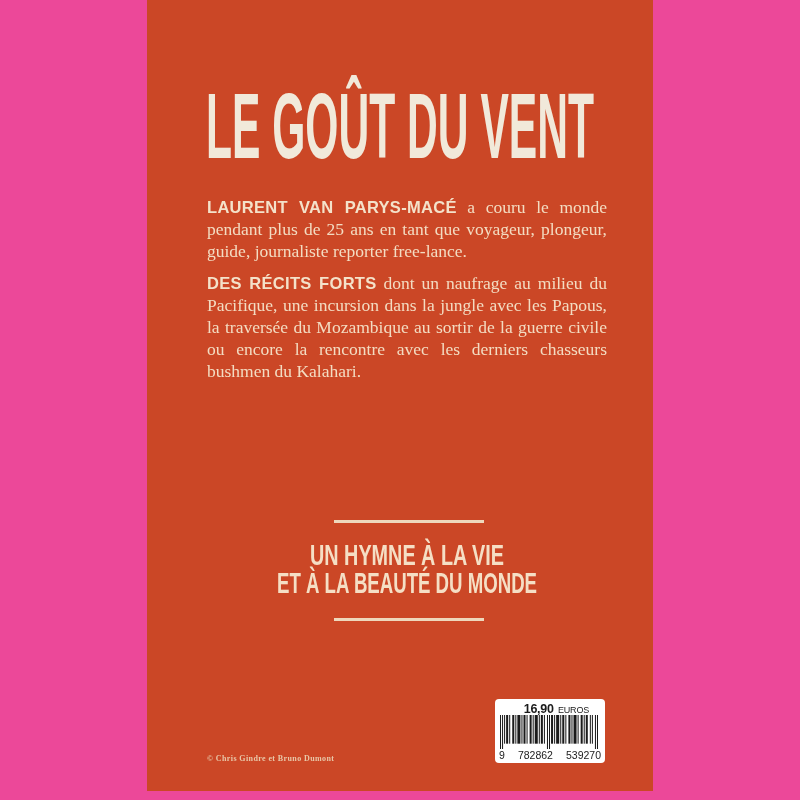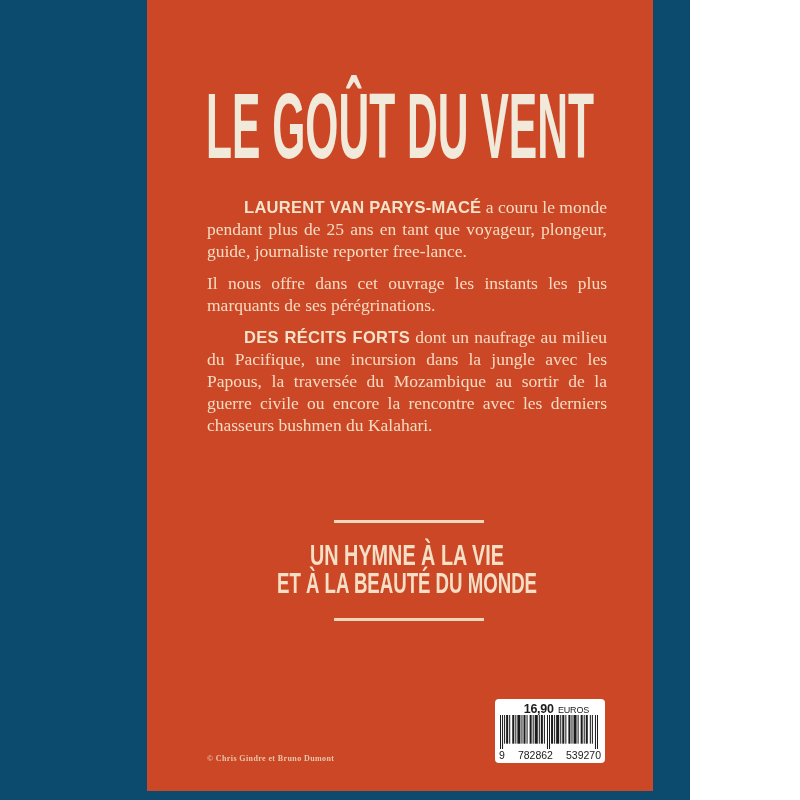--- a/index.html
+++ b/index.html
@@ -1,40 +1,40 @@
 <!DOCTYPE html>
 <html><head>
 <meta charset="utf-8">
 <style>
   html,body{margin:0;padding:0;}
   body{
     width:800px;height:800px;background:#ffffff;
     font-family:"Liberation Serif", serif;
     -webkit-font-smoothing:antialiased;
   }
-  .page{position:relative;width:690px;height:800px;background:#0c4a6e;overflow:hidden;}
+  .page{position:relative;width:800px;height:800px;background:#ec4899;overflow:hidden;}
   .cover{
     position:absolute;left:147px;top:0;width:506px;height:791px;
     background:#cb4726;
   }
   
   .title-svg{position:absolute;left:53px;top:68px;width:400px;height:100px;overflow:visible;}
   .title-svg text{
     font-family:"Liberation Sans", sans-serif;font-weight:bold;
     font-size:92px;fill:#f1e9da;
   }
   
   .body-text{
     position:absolute;left:60px;top:196px;width:400px;
     color:#f3dcc2;font-size:17.5px;line-height:22px;text-align:justify;
   }
   .body-text p{margin:0 0 10px 0;}
   .lead{
     font-family:"Liberation Sans", sans-serif;font-weight:bold;
-    font-size:16.5px;letter-spacing:0.3px;color:#f4e2ca;margin-left:37px;
+    font-size:16.5px;letter-spacing:0.3px;color:#f4e2ca;
   }
   
   .rule{
     position:absolute;left:187px;width:150px;height:2.5px;
     background:#eed8bc;border:none;margin:0;
   }
   .rule-top{top:520px;}
   .rule-bottom{top:618px;}
   .tagline-svg{position:absolute;left:60px;top:535px;width:400px;height:70px;overflow:visible;}
   .tagline-svg text{
@@ -75,23 +75,20 @@
   <div class="cover">
 
     <svg class="title-svg">
       <text x="200" y="90" text-anchor="middle" textLength="388" lengthAdjust="spacingAndGlyphs">LE GOÛT DU VENT</text>
     </svg>
 
     <div class="body-text">
       <p>
         <span class="lead">LAURENT VAN PARYS-MACÉ</span>
         <span>a couru le monde pendant plus de 25 ans en tant que voyageur, plongeur, guide, journaliste reporter free-lance.</span>
-      </p>
-      <p>
-        <span>Il nous offre dans cet ouvrage les instants les plus marquants de ses pérégrinations.</span>
       </p>
       <p>
         <span class="lead">DES RÉCITS FORTS</span>
         <span>dont un naufrage au milieu du Pacifique, une incursion dans la jungle avec les Papous, la traversée du Mozambique au sortir de la guerre civile ou encore la rencontre avec les derniers chasseurs bushmen du Kalahari.</span>
       </p>
     </div>
 
     <div class="rule rule-top"></div>
 
     <svg class="tagline-svg">

